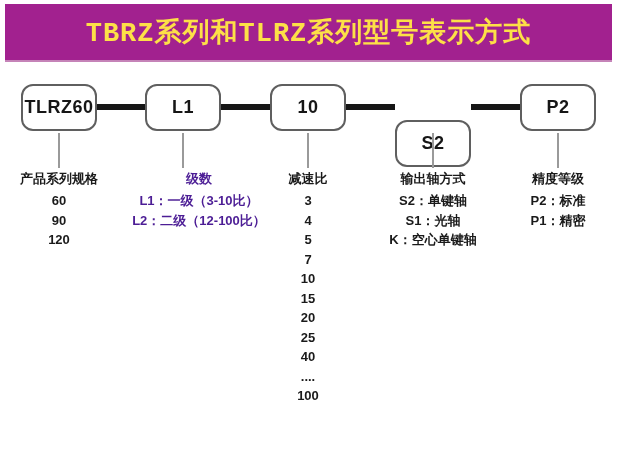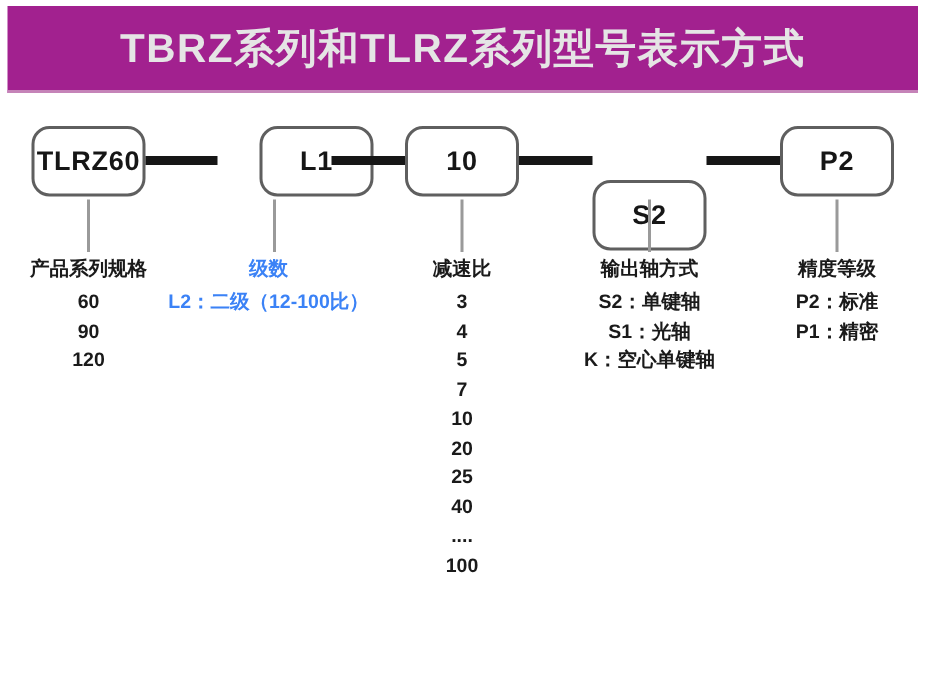--- a/index.html
+++ b/index.html
@@ -73,49 +73,51 @@
     font-size: 13px;
     line-height: 19.5px;
     white-space: nowrap;
   }
 </style>
 </head>
 <body>
 
 <div class="page">
   <header class="banner" style="background: rgb(162, 33, 143);">
-    <h1 style="color: #e5e5e5;">TBRZ系列和TLRZ系列型号表示方式</h1>
+    <h1 style="color: #fde047; font-family: Liberation Mono, monospace;">TBRZ系列和TLRZ系列型号表示方式</h1>
   </header>
   <div class="diagram" id="diagram">
       <div class="code-box" style="left: 21px; border-color: rgb(95, 95, 95);">TLRZ60</div>
       <div class="connector" style="left: 97px; width: 48px; background: rgb(22, 22, 22);"></div>
       <div class="vline" style="left: 58px; background: rgb(154, 154, 154);"></div>
       <div class="col" style="left: -16px; color: rgb(26, 26, 26);">
         <div class="hdr">产品系列规格</div>
         <div class="opt">60</div>
         <div class="opt">90</div>
         <div class="opt">120</div>
       </div>
-      <div class="code-box" style="left: 145px; border-color: rgb(95, 95, 95); margin-left: 28px;">L1</div>
+      <div class="code-box" style="left: 145px; border-color: rgb(95, 95, 95);">L1</div>
       <div class="connector" style="left: 221px; width: 49px; background: rgb(22, 22, 22);"></div>
       <div class="vline" style="left: 182px; background: rgb(154, 154, 154);"></div>
-      <div class="col" style="left: 104px; color: #3b82f6;">
+      <div class="col" style="left: 124px; color: #4c1d95;">
         <div class="hdr">级数</div>
+        <div class="opt">L1：一级（3-10比）</div>
         <div class="opt">L2：二级（12-100比）</div>
       </div>
       <div class="code-box" style="left: 270px; border-color: rgb(95, 95, 95);">10</div>
       <div class="connector" style="left: 346px; width: 49px; background: rgb(22, 22, 22);"></div>
       <div class="vline" style="left: 307px; background: rgb(154, 154, 154);"></div>
       <div class="col" style="left: 233px; color: rgb(26, 26, 26); text-align: center;">
         <div class="hdr">减速比</div>
         <div class="opt">3</div>
         <div class="opt">4</div>
         <div class="opt">5</div>
         <div class="opt">7</div>
         <div class="opt">10</div>
+        <div class="opt">15</div>
         <div class="opt">20</div>
         <div class="opt">25</div>
         <div class="opt">40</div>
         <div class="opt">....</div>
         <div class="opt">100</div>
       </div>
       <div class="code-box" style="left: 395px; border-color: rgb(95, 95, 95); margin-top: 36px;">S2</div>
       <div class="connector" style="left: 471px; width: 49px; background: rgb(22, 22, 22);"></div>
       <div class="vline" style="left: 432px; background: rgb(154, 154, 154);"></div>
       <div class="col" style="left: 358px; color: rgb(26, 26, 26);">

